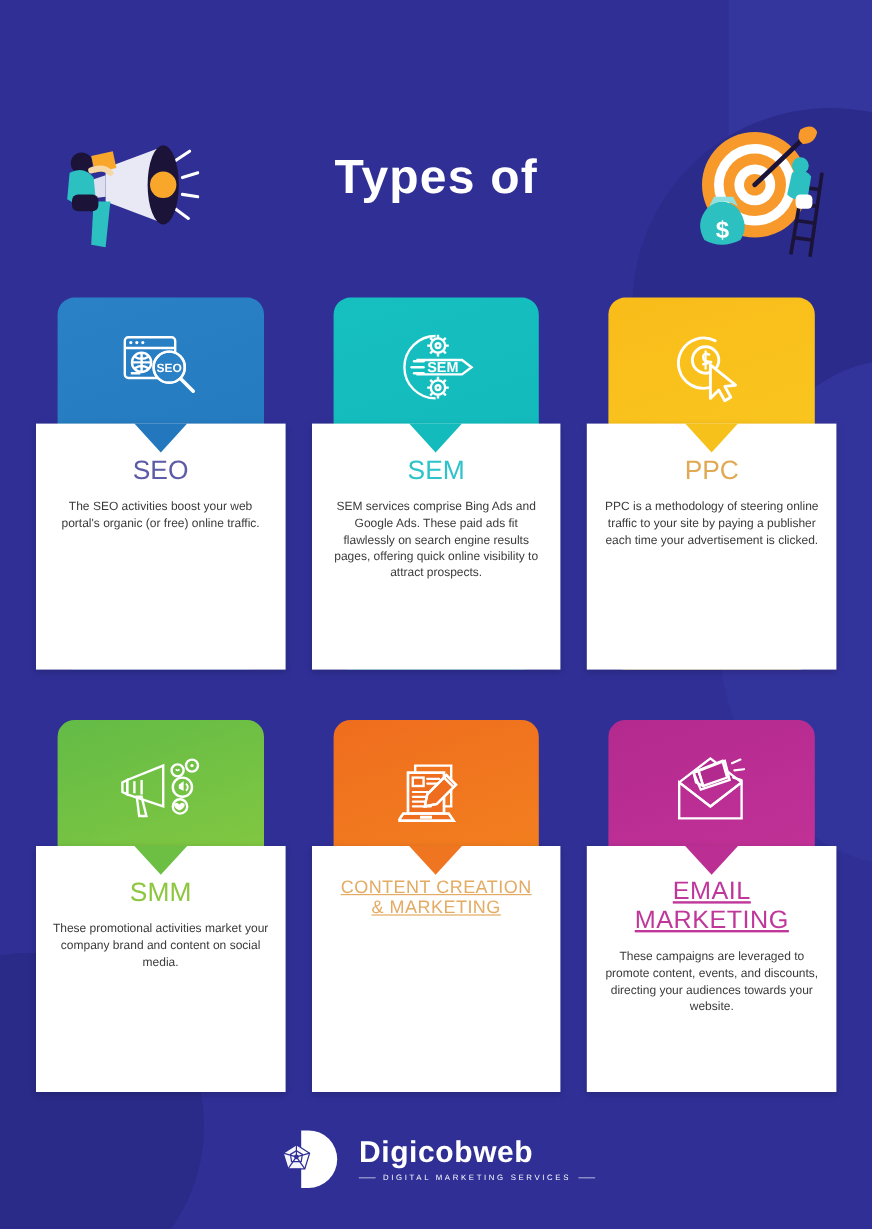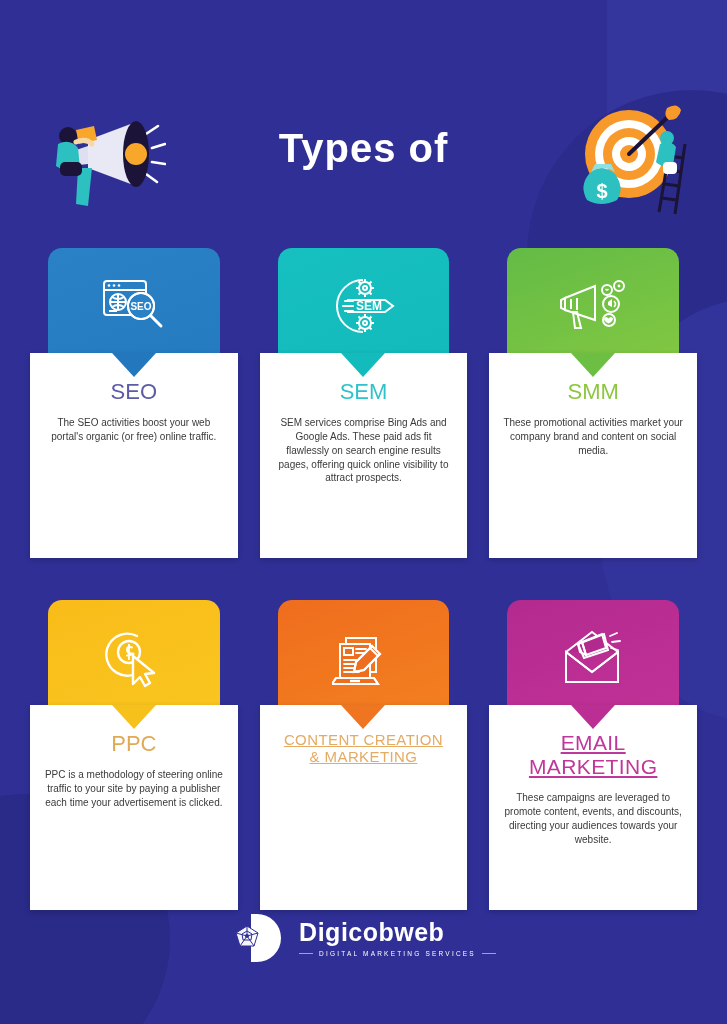--- a/index.html
+++ b/index.html
@@ -94,20 +94,21 @@
     margin-bottom:12px;
   }
   .card-title.small { font-size:15px; letter-spacing:.4px;text-decoration:underline; }
   .card-body {
     font-size:10px; line-height:1.38; color:#3a3a3a;
   }
 
   
   .footer {
     position:relative; z-index:3;
+    margin-top:28px;
     display:flex; align-items:center; justify-content:center; gap:12px;
   }
   .logo-mark { width:56px; height:56px; }
   .logo-text { display:flex; flex-direction:column; }
   .logo-name {
     color:#fff; font-size:25px; font-weight:bold; letter-spacing:.5px; line-height:1;
   }
   .logo-tag {
     display:flex; align-items:center; gap:6px; margin-top:5px;
   }
@@ -237,20 +238,38 @@
           <line x1="12" y1="30" x2="22" y2="30"></line>
           <line x1="14" y1="35" x2="22" y2="35"></line>
         </g>
         <text x="38" y="34" font-family="Liberation Sans, sans-serif" font-size="12" font-weight="bold" fill="#ffffff" stroke="none" text-anchor="middle">SEM</text>
       </svg>
     </div>
     <div class="notch" style="border-top-color:#13bbbd;"></div>
     <div class="panel">
       <div class="card-title" style="color:#2ec3c9;">SEM</div>
       <div class="card-body">SEM services comprise Bing Ads and Google Ads. These paid ads fit flawlessly on search engine results pages, offering quick online visibility to attract prospects.</div>
+    </div>
+  </div>
+
+  <div class="card">
+    <div class="card-color" style="background:linear-gradient(160deg,#f9bc1a,#fbd024);"></div>
+    <div class="card-icon">
+      <svg width="62" height="60" viewBox="0 0 62 60" fill="none" stroke="#ffffff" stroke-width="2.4">
+        <path d="M34 8 a21 21 0 1 0 8 30" stroke-linecap="round"></path>
+        <circle cx="26" cy="24" r="11"></circle>
+        <path d="M29 19.5 q-5 -2 -5 2 t5 4 t-5 2" stroke-width="2" stroke-linecap="round"></path>
+        <line x1="26" y1="16" x2="26" y2="32" stroke-width="1.8"></line>
+        <path d="M30 28 L30 56 L37 49 L42 58 L47 55 L42 46 L51 45 Z" fill="#f9bc1a" stroke-linejoin="round"></path>
+      </svg>
+    </div>
+    <div class="notch" style="border-top-color:#f7c11c;"></div>
+    <div class="panel">
+      <div class="card-title" style="color:#e0aa55;">PPC</div>
+      <div class="card-body">PPC is a methodology of steering online traffic to your site by paying a publisher each time your advertisement is clicked.</div>
     </div>
   </div>
 
   <div class="card">
     <div class="card-color" style="background:linear-gradient(160deg,#63bb46,#a5d63c);"></div>
     <div class="card-icon">
       <svg width="68" height="58" viewBox="0 0 68 58" fill="none" stroke="#ffffff" stroke-width="2">
         <path d="M6 22 L36 10 L36 44 L6 34 Z"></path>
         <path d="M6 22 L2 24 L2 32 L6 34 Z"></path>
         <line x1="12" y1="23" x2="12" y2="33"></line>
@@ -268,38 +287,20 @@
       </svg>
     </div>
     <div class="notch" style="border-top-color:#6dbf44;"></div>
     <div class="panel">
       <div class="card-title" style="color:#8dc63f;">SMM</div>
       <div class="card-body">These promotional activities market your company brand and content on social media.</div>
     </div>
   </div>
 
   <div class="card">
-    <div class="card-color" style="background:linear-gradient(160deg,#f9bc1a,#fbd024);"></div>
-    <div class="card-icon">
-      <svg width="62" height="60" viewBox="0 0 62 60" fill="none" stroke="#ffffff" stroke-width="2.4">
-        <path d="M34 8 a21 21 0 1 0 8 30" stroke-linecap="round"></path>
-        <circle cx="26" cy="24" r="11"></circle>
-        <path d="M29 19.5 q-5 -2 -5 2 t5 4 t-5 2" stroke-width="2" stroke-linecap="round"></path>
-        <line x1="26" y1="16" x2="26" y2="32" stroke-width="1.8"></line>
-        <path d="M30 28 L30 56 L37 49 L42 58 L47 55 L42 46 L51 45 Z" fill="#f9bc1a" stroke-linejoin="round"></path>
-      </svg>
-    </div>
-    <div class="notch" style="border-top-color:#f7c11c;"></div>
-    <div class="panel">
-      <div class="card-title" style="color:#e0aa55;">PPC</div>
-      <div class="card-body">PPC is a methodology of steering online traffic to your site by paying a publisher each time your advertisement is clicked.</div>
-    </div>
-  </div>
-
-  <div class="card">
     <div class="card-color" style="background:linear-gradient(160deg,#ef6d1e,#f79421);"></div>
     <div class="card-icon">
       <svg width="62" height="60" viewBox="0 0 62 60" fill="none" stroke="#ffffff" stroke-width="2">
         <path d="M14 10 h30 v34 h-30 z"></path>
         <path d="M8 16 h30 v34 h-30 z" fill="#ef6d1e"></path>
         <path d="M8 16 h30 v34 h-30 z"></path>
         <rect x="12" y="20" width="9" height="7"></rect>
         <g stroke-linecap="round" stroke-width="1.8">
           <line x1="24" y1="21" x2="34" y2="21"></line>
           <line x1="24" y1="25" x2="34" y2="25"></line>

